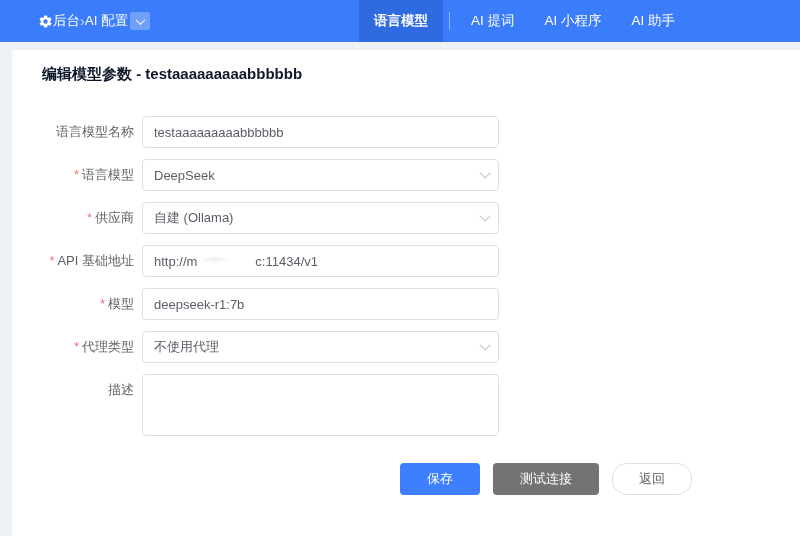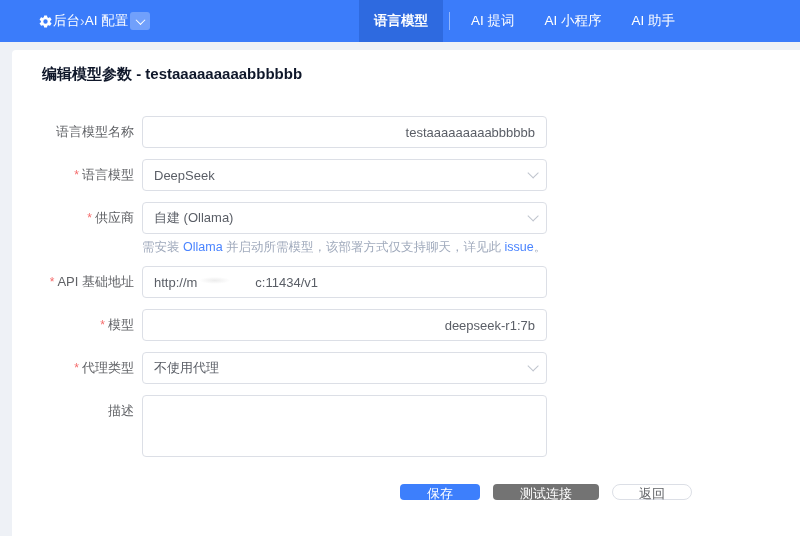--- a/index.html
+++ b/index.html
@@ -90,30 +90,30 @@
     padding-right: 8px;
     line-height: 32px;
     font-size: 13px;
     color: #606266;
     white-space: nowrap;
     flex-shrink: 0;
   }
   .star { color: #f56c6c; margin-right: 3px; font-size: 12px; }
   .control { width: 405px; }
   .ipt {
-    width: 405px; height: 32px;
+    width: 357px; height: 32px;
     border: 1px solid #dcdfe6;
     border-radius: 4px;
     padding: 0 11px;
     font-size: 13px;
     color: #5a5e66;
     font-family: "Liberation Sans", "DejaVu Sans", sans-serif;
     background: #fff;
     outline: none;
-    display: flex; align-items: center; text-align: right;
+    display: flex; align-items: center;
   }
   input.ipt { display: inline-block; line-height: 30px; }
   .select {
     justify-content: space-between;
     cursor: pointer;
   }
   .caret {
     width: 8px; height: 8px;
     border-right: 1.5px solid #bfc4cd;
     border-bottom: 1.5px solid #bfc4cd;
@@ -144,21 +144,21 @@
   }
 
   
   .btn-row {
     margin-top: 27px;
     margin-left: 358px;
     display: flex;
     gap: 13px;
   }
   .btn {
-    height: 16px;
+    height: 32px;
     border-radius: 4px;
     border: 1px solid transparent;
     font-size: 13px;
     font-family: "Liberation Sans", "DejaVu Sans", sans-serif;
     cursor: pointer;
     padding: 0 26px;
     white-space: nowrap;
   }
   .btn-primary { background: #3d7ffc; color: #fff; }
   .btn-info    { background: #737373; color: #fff; }
@@ -213,23 +213,20 @@
       </div>
     </div>
 
     <div class="form-row">
       <div class="form-label"><span class="star">*</span><span>供应商</span></div>
       <div class="control">
         <div class="ipt select">
           <span>自建 (Ollama)</span>
           <span class="caret"></span>
         </div>
-        <div class="hint">
-          <span>需安装 </span><a>Ollama</a><span> 并启动所需模型，该部署方式仅支持聊天，详见此 </span><a>issue</a><span>。</span>
-        </div>
       </div>
     </div>
 
     <div class="form-row">
       <div class="form-label"><span class="star">*</span><span>API 基础地址</span></div>
       <div class="control">
         <div class="ipt">
           <span>http://m</span>
             <span class="redact"></span>
             <span>c:11434/v1</span>

